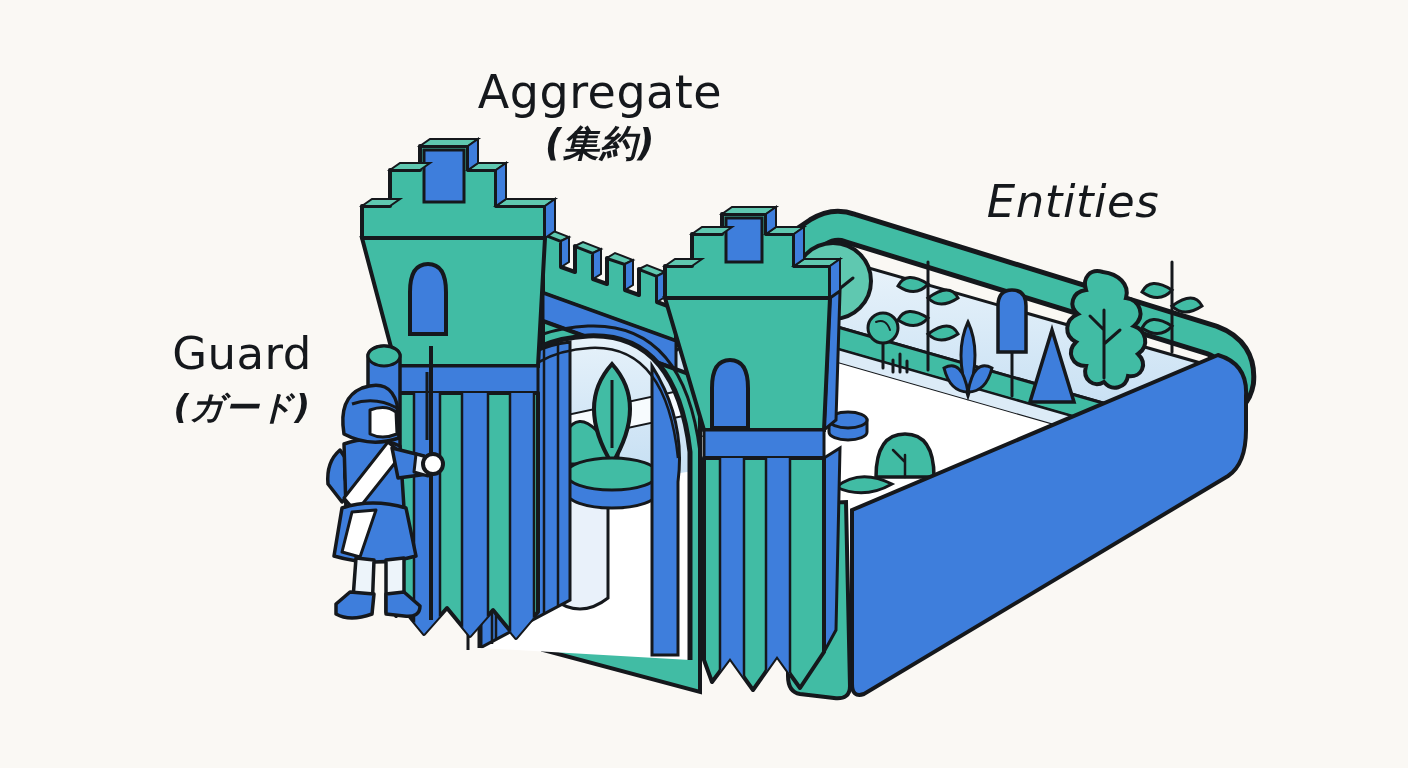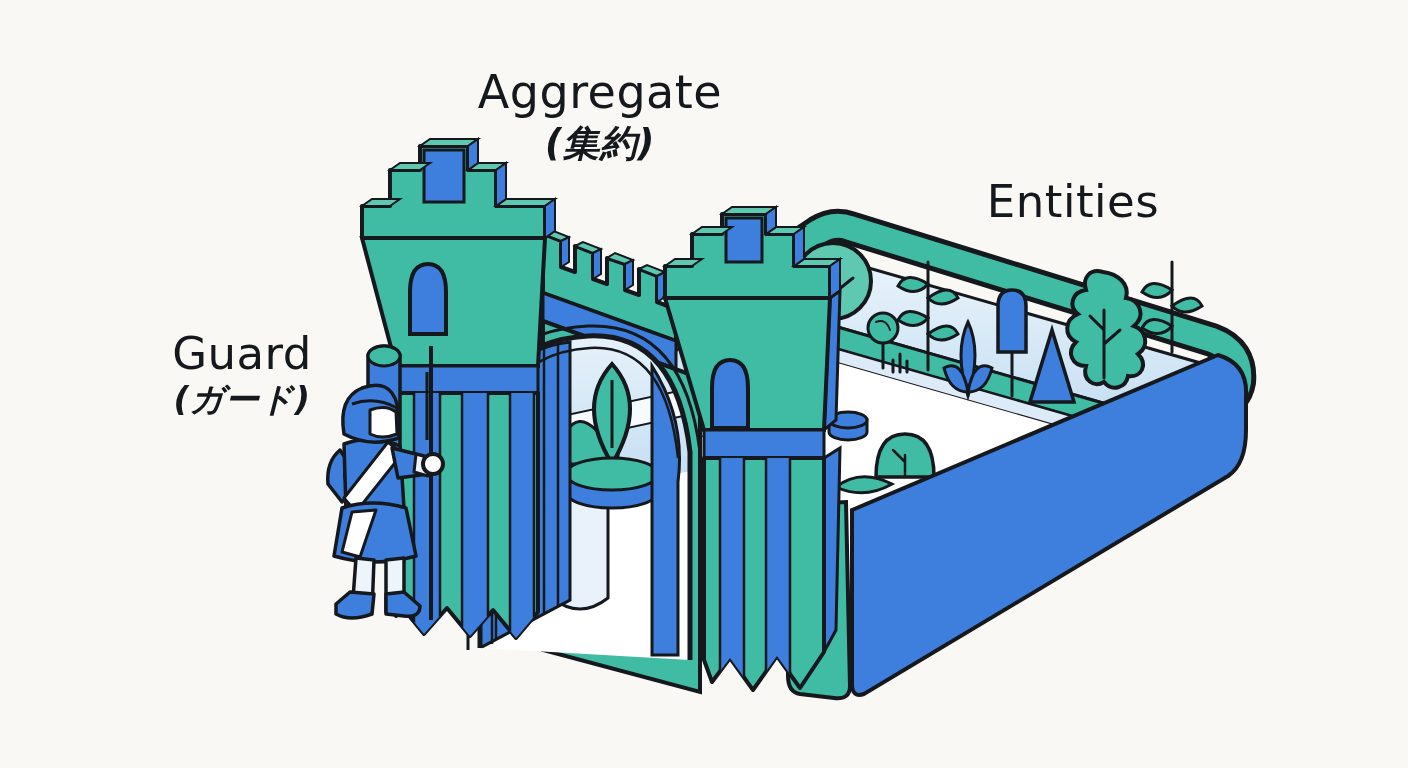--- a/index.html
+++ b/index.html
@@ -12,22 +12,22 @@
   .stage svg{position:absolute;inset:0;}
   .label{
     position:absolute;text-align:center;color:var(--ink,#15181c);
     font-weight:500;letter-spacing:.5px;line-height:1.15;
   }
   .label .en{display:block;}
   .label .ja{display:block;font-weight:600;font-style:italic;}
   #label-aggregate{left:380px;top:66px;width:440px;font-size:46px;}
   #label-aggregate .ja{font-size:37px;margin-top:4px;}
   #label-guard{left:122px;top:328px;width:240px;font-size:45px;text-align:center;}
-  #label-guard .ja{font-size:34px;}
-  #label-entities{left:948px;top:176px;width:250px;font-size:45px;}
+  #label-guard .ja{font-size:34px;margin-top:8px;}
+  #label-entities{left:948px;top:176px;width:250px;font-size:45px;font-style:italic;}
 </style>
 </head>
 <body style="background: rgb(250, 248, 244);">
 
 <div class="stage">
 
 <svg width="1408" height="768" viewBox="0 0 1408 768">
   <defs>
     <linearGradient id="skyGrad" x1="0" y1="0" x2="0" y2="1">
       <stop offset="0" stop-color="#EAF4FB"></stop>

